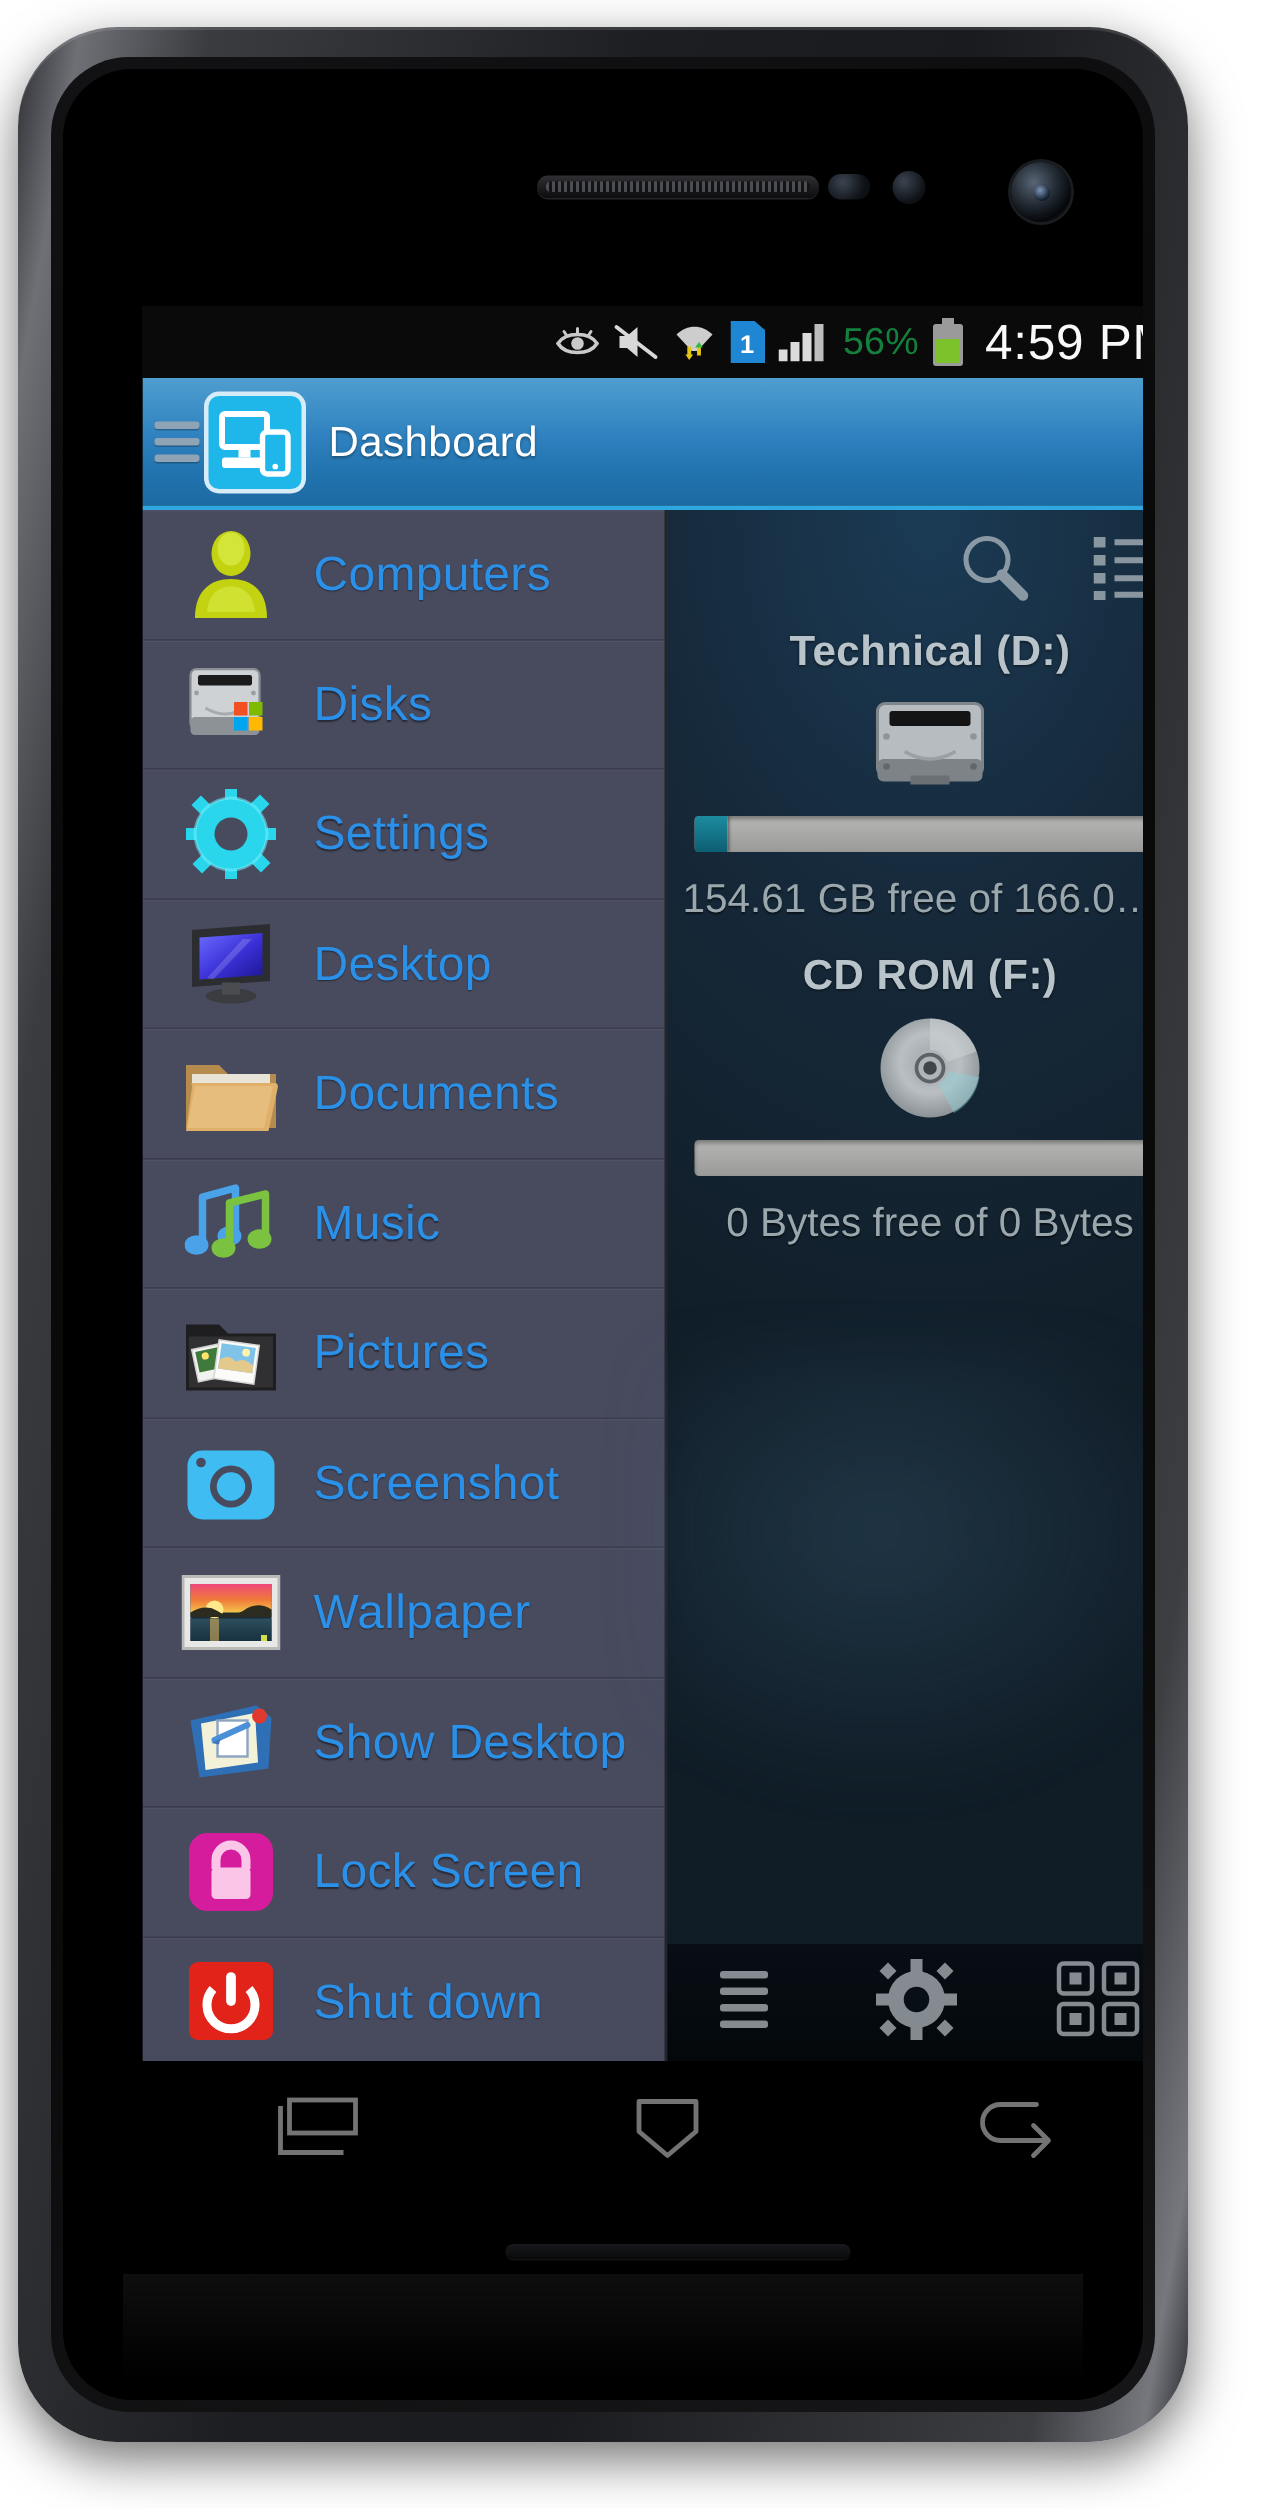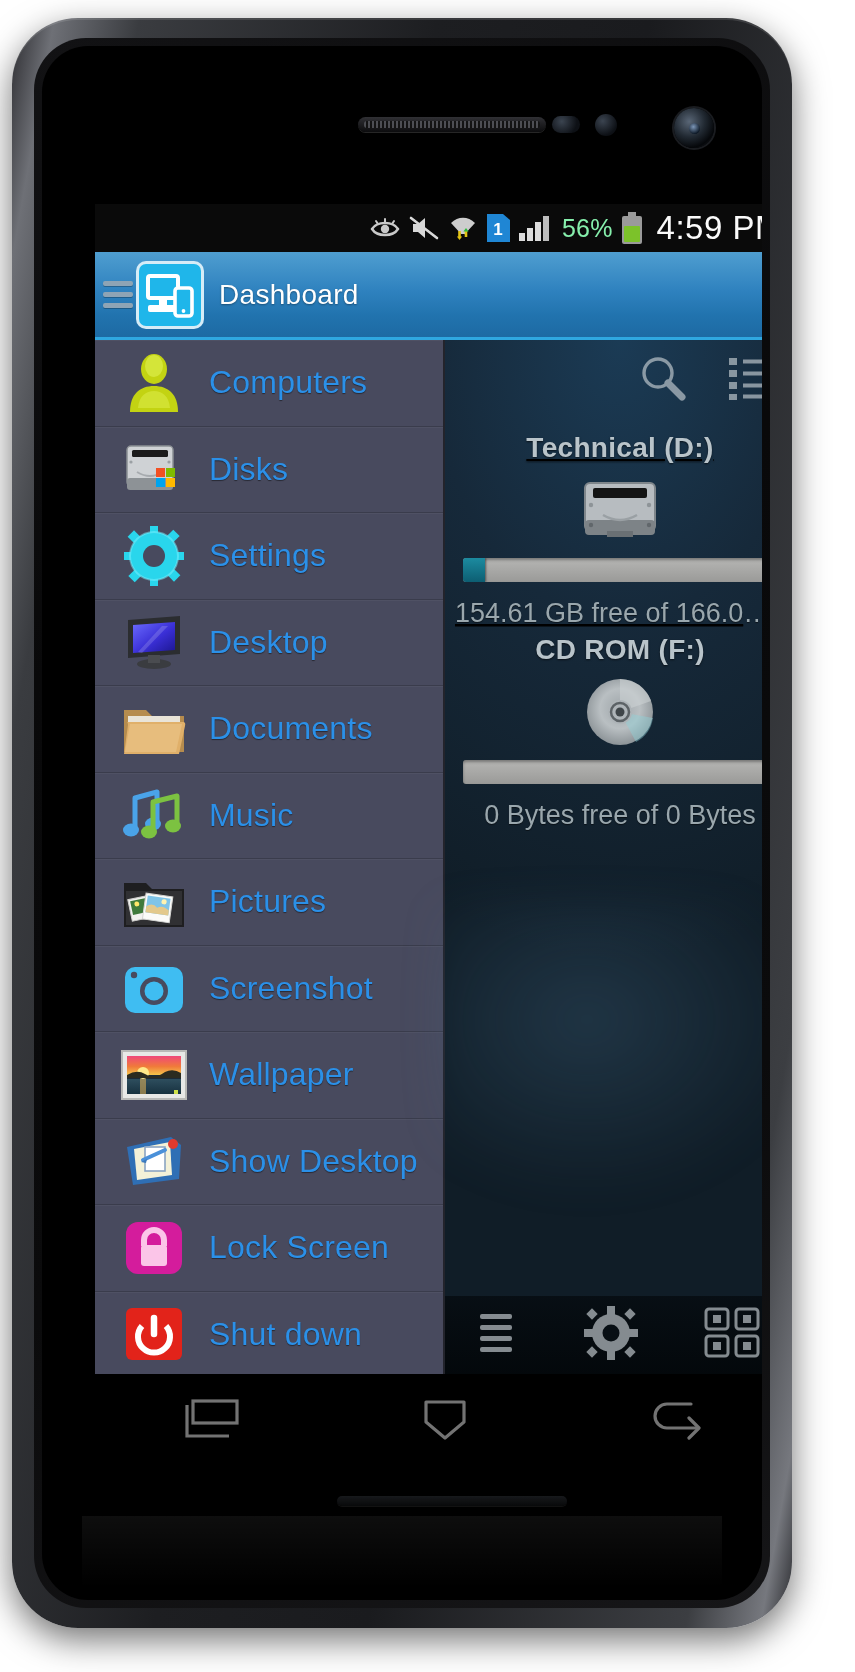--- a/index.html
+++ b/index.html
@@ -77,21 +77,21 @@
     position: relative;
     height: 48px; width: 100%;
     background: #0a0a0a;
     display: flex; align-items: center; justify-content: flex-end;
     padding-right: 12px; gap: 9px;
   }
   .status-icon { display:flex; align-items:center; justify-content:center; }
   .sb-text {
     color: #f2f2f2; font-size: 25px; font-weight: 400; letter-spacing: .2px;
   }
-  #battery-pct { font-size: 25px; color:#86efac; margin-right:-2px;}
+  #battery-pct { font-size: 25px; color:#15803d; margin-right:-2px;}
   #clock { font-size: 33px; color:#fafafa; margin-left: 4px; letter-spacing: .5px;}
 
   
   #action-bar {
     position: relative;
     height: 88px;
     background: linear-gradient(180deg,#4f9ed0 0%, #2f82bf 45%, #2173ae 75%, #1d6aa3 100%);
     display: flex; align-items: center;
     border-bottom: 3px solid #2fa7e0;
     padding-left: 8px;
@@ -523,21 +523,21 @@
                     <rect x="14" y="15.5" width="38" height="4"></rect>
                   <rect x="0" y="26" width="8" height="7"></rect>
                     <rect x="14" y="27.5" width="38" height="4"></rect>
                   <rect x="0" y="38" width="8" height="6"></rect>
                     <rect x="14" y="38.5" width="38" height="4"></rect>
                 </g>
               </svg>
             </span>
           </div>
 
-          <div class="drive-block" style="top: 92px; text-decoration: underline;">
+          <div class="drive-block" style="top: 78px;">
             <div class="drive-title">Technical (D:)</div>
             <div class="drive-icon-wrap">
               <svg width="86" height="70" viewBox="0 0 86 70">
                 <rect x="8" y="8" width="70" height="48" rx="5" fill="#b7bcc0" stroke="#7f868b" stroke-width="2"></rect>
                 <rect x="8" y="45" width="70" height="15" rx="4" fill="#7d8387"></rect>
                 <rect x="16" y="13" width="54" height="10" rx="2" fill="#141414"></rect>
                 <path d="M26 40 q17 10 34 0" fill="none" stroke="#9aa0a4" stroke-width="2.4"></path>
                 <circle cx="14" cy="30" r="2.2" fill="#8e9498"></circle>
                   <circle cx="72" cy="30" r="2.2" fill="#8e9498"></circle>
                 <circle cx="14" cy="50" r="2.2" fill="#61676b"></circle>

